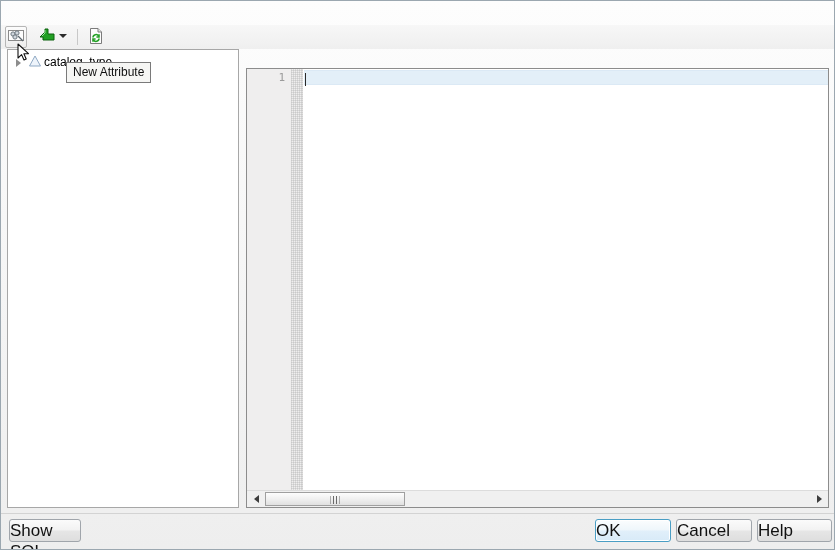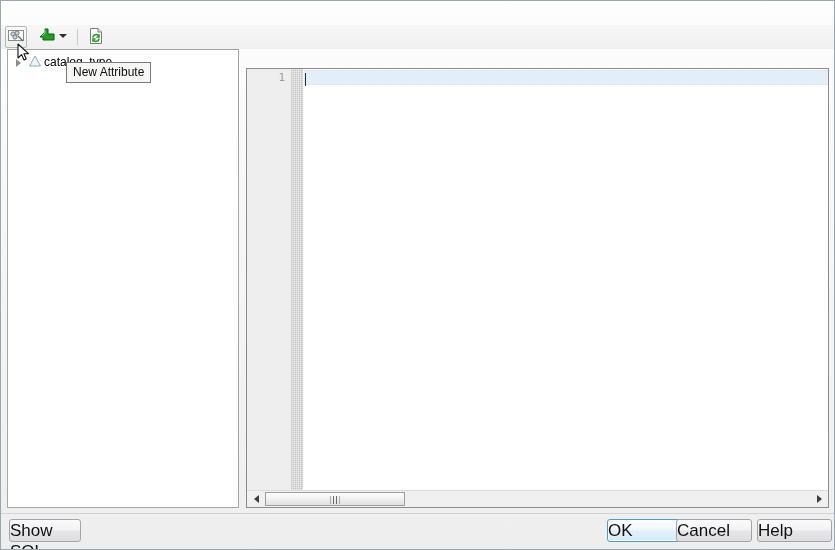--- a/index.html
+++ b/index.html
@@ -324,21 +324,21 @@
     text-align: left;
     line-height: 21px;
     cursor: default;
   }
   .btn.default {
     border: 1px solid #4a9ec4;
     box-shadow: inset 0 0 0 1px #ffffff;
     background: linear-gradient(to bottom, #fbfdfe 0%, #eef6fb 48%, #e1effa 52%, #d8eaf8 100%);
   }
   #btn-showsql { left: 8px;  top: 518px; width: 72px; }
-  #btn-ok      { left: 594px; top: 518px; width: 76px; margin-left: 12px; }
+  #btn-ok      { left: 594px; top: 518px; width: 76px; }
   #btn-cancel  { left: 675px; top: 518px; width: 76px; }
   #btn-help    { left: 756px; top: 518px; width: 75px; }
 </style>
 </head>
 <body>
 
 <div id="app">
 
 
   <div id="toolbar">

